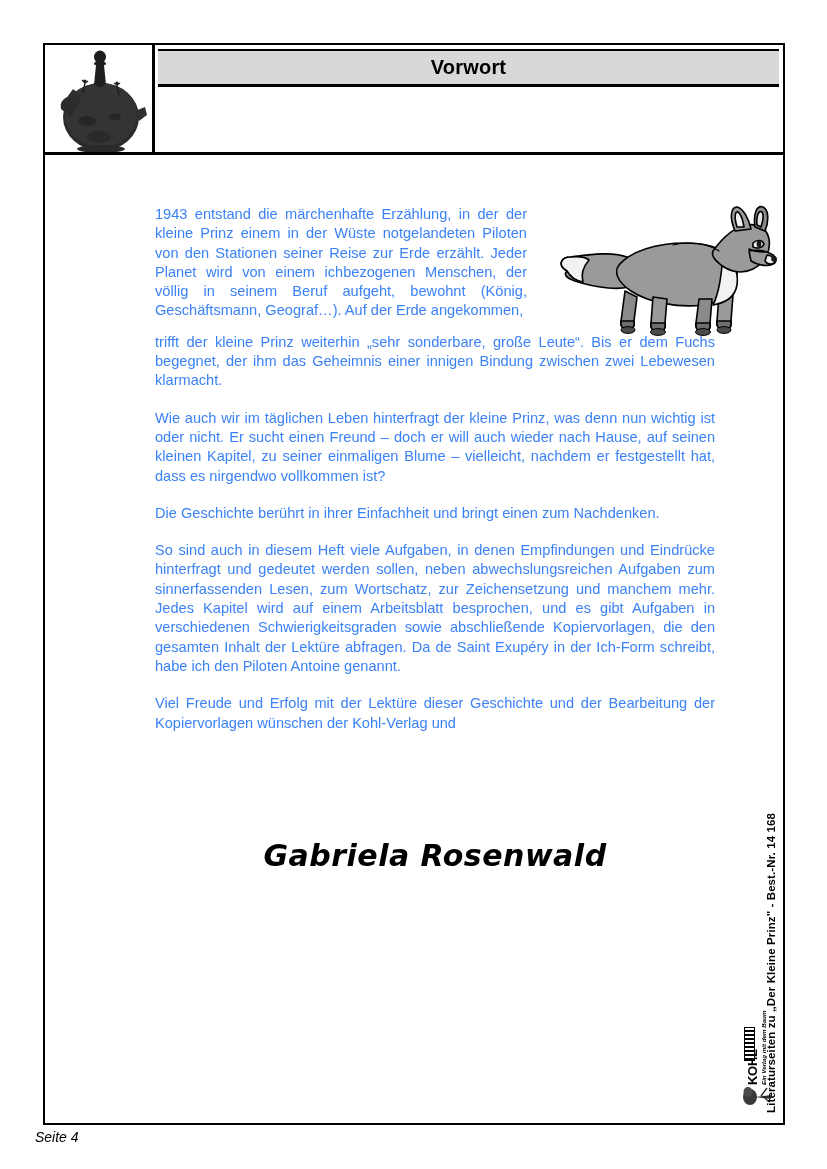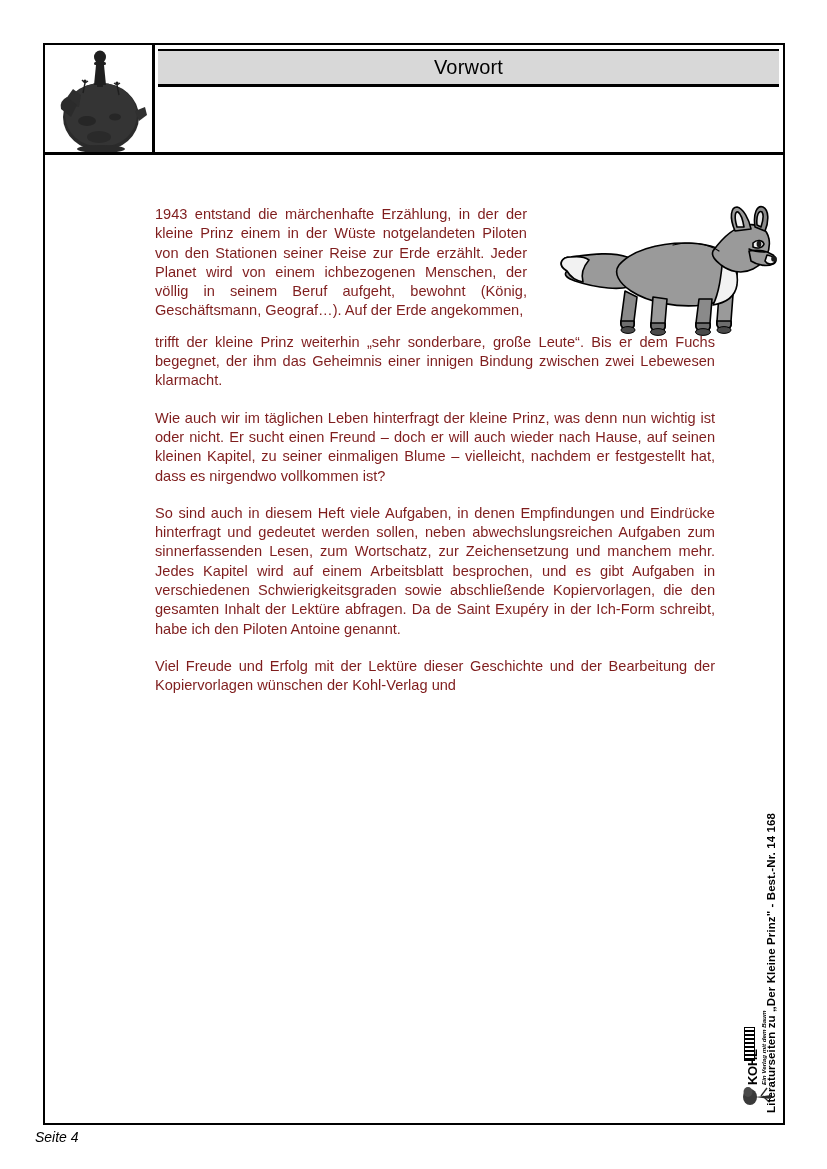--- a/index.html
+++ b/index.html
@@ -64,21 +64,21 @@
     background: #d8d8d8;
     border-top: 2px solid #000;
     border-bottom: 3px solid #000;
     box-sizing: border-box;
     display: flex;
     align-items: center;
     justify-content: center;
   }
   #page-title {
     font-size: 20px;
-    font-weight: normal;
+    font-weight: bold;
     letter-spacing: 0.2px;
     color: #000;
   }
   #title-underline {
     position: absolute;
     left: 110px;
     top: 107px;
     right: 0px;
     height: 3px;
     background: #000;
@@ -87,21 +87,21 @@
   
   #content {
     position: absolute;
     left: 110px;
     top: 160px;
     width: 560px;
   }
   .para {
     font-size: 14.6px;
     line-height: 19.3px;
-    color: #7f1d1d;
+    color: #3b82f6;
     margin: 0 0 18px 0;
     text-align: justify;
     text-justify: inter-word;
   }
   .para.last-left { text-align: left; }
   #para-1-wrap {
     position: relative;
   }
   #para-1a {
     width: 372px;
@@ -320,24 +320,26 @@
         <ellipse cx="171" cy="131" rx="7" ry="3.4"></ellipse>
       </g>
     </svg>
 
     <div id="para-1-wrap">
       <p class="para" id="para-1a">1943 entstand die märchenhafte Erzählung, in der der kleine Prinz einem in der Wüste notgelandeten Piloten von den Stationen seiner Reise zur Erde erzählt. Jeder Planet wird von einem ichbezogenen Menschen, der völlig in seinem Beruf aufgeht, bewohnt (König, Geschäftsmann, Geograf…).  Auf der Erde angekommen,</p>
       <p class="para" id="para-1b">trifft der kleine Prinz weiterhin „sehr sonderbare, große Leute“. Bis er dem Fuchs begegnet, der ihm das Geheimnis einer innigen Bindung zwischen zwei Lebewesen klarmacht.</p>
     </div>
 
     <p class="para">Wie auch wir im täglichen Leben hinterfragt der kleine Prinz, was denn nun wichtig ist oder nicht. Er sucht einen Freund – doch er will auch wieder nach Hause, auf seinen kleinen Kapitel, zu seiner einmaligen Blume – vielleicht, nachdem er festgestellt hat, dass es nirgendwo vollkommen ist?</p>
+    <p class="para last-left">Die Geschichte berührt in ihrer Einfachheit und bringt einen zum Nachdenken.</p>
     <p class="para">So sind auch in diesem Heft viele Aufgaben, in denen Empfindungen und Eindrücke hinterfragt und gedeutet werden sollen, neben abwechslungsreichen Aufgaben zum sinnerfassenden Lesen, zum Wortschatz, zur Zeichensetzung und manchem mehr. Jedes Kapitel wird auf einem Arbeitsblatt besprochen, und es gibt Aufgaben in verschiedenen Schwierigkeitsgraden sowie abschließende Kopiervorlagen, die den gesamten Inhalt der Lektüre abfragen. Da de Saint Exupéry in der Ich-Form schreibt, habe ich den Piloten Antoine genannt.</p>
     <p class="para">Viel Freude und Erfolg mit der Lektüre dieser Geschichte und der Bearbeitung der Kopiervorlagen wünschen der Kohl-Verlag und</p>
   </div>
 
+  <div id="signature">Gabriela Rosenwald</div>
 
   <div id="side-strip">
     <div id="side-text">Literaturseiten zu „Der Kleine Prinz" -  Best.-Nr. 14 168</div>
 
     <div id="kohl-logo">
       <div id="kohl-inner">
         <svg id="kohl-tree" viewBox="0 0 22 34">
           <ellipse cx="8" cy="9" rx="8" ry="7" fill="#3a3a3a"></ellipse>
           <ellipse cx="13" cy="7" rx="5" ry="4.5" fill="#4a4a4a"></ellipse>
           <path d="M8 14 L10 30 L6 30 Z" fill="#2a2a2a"></path>

